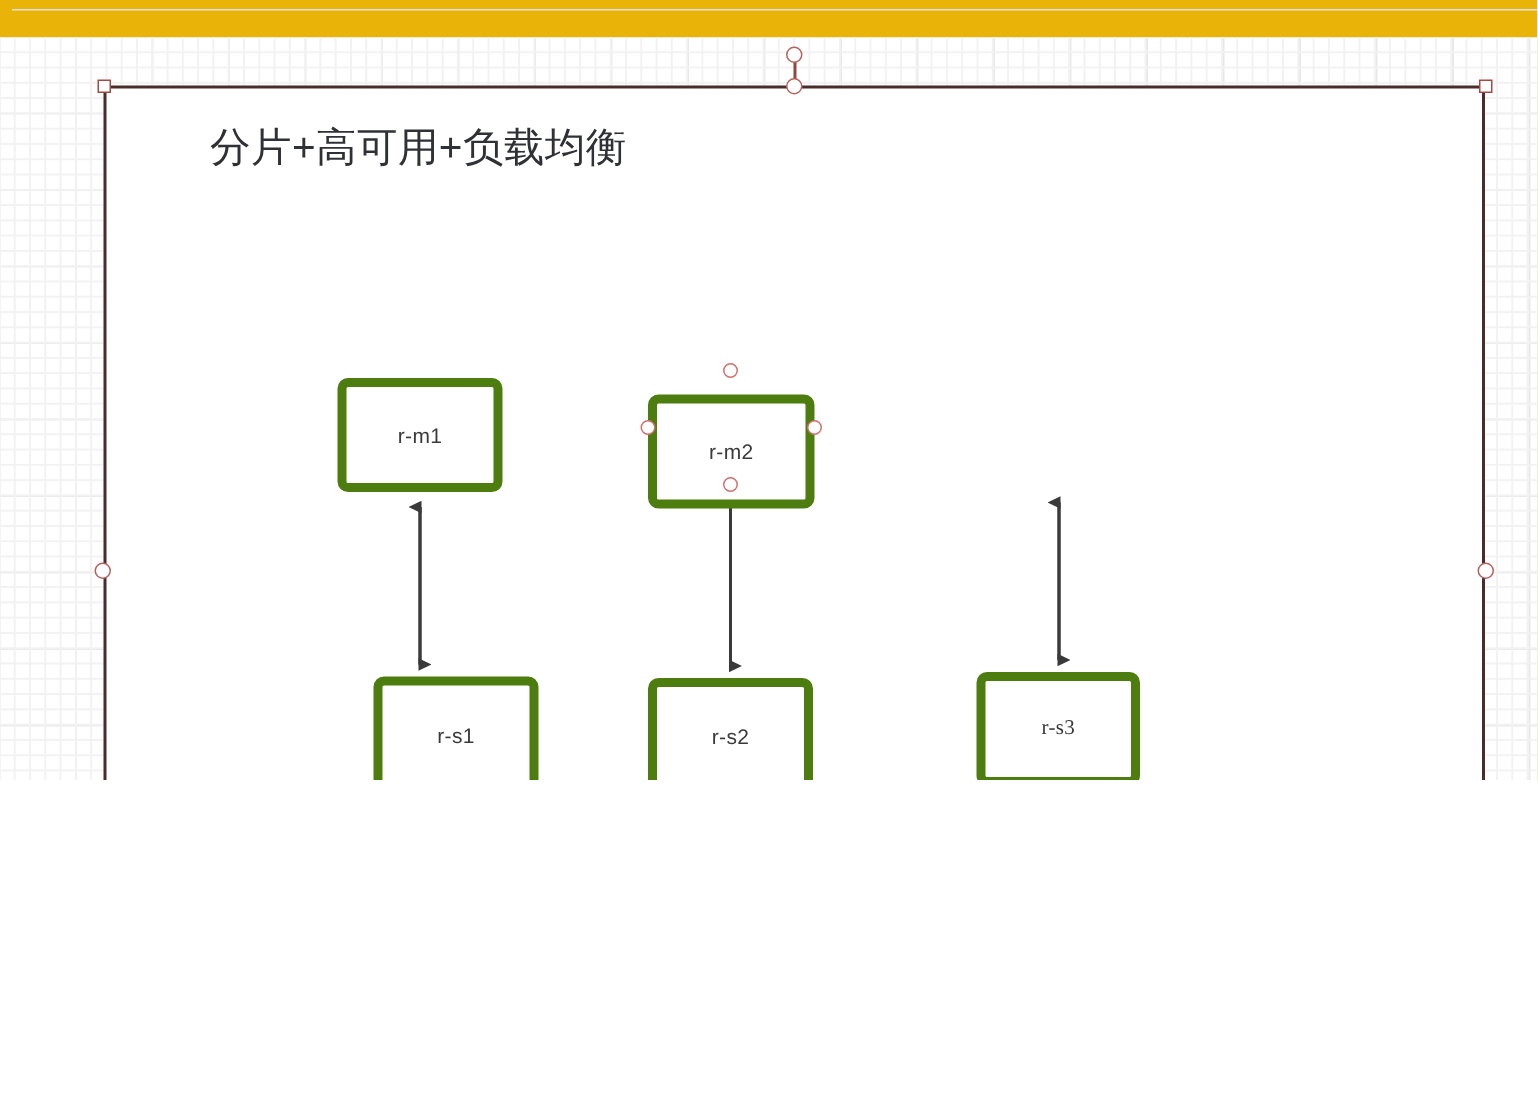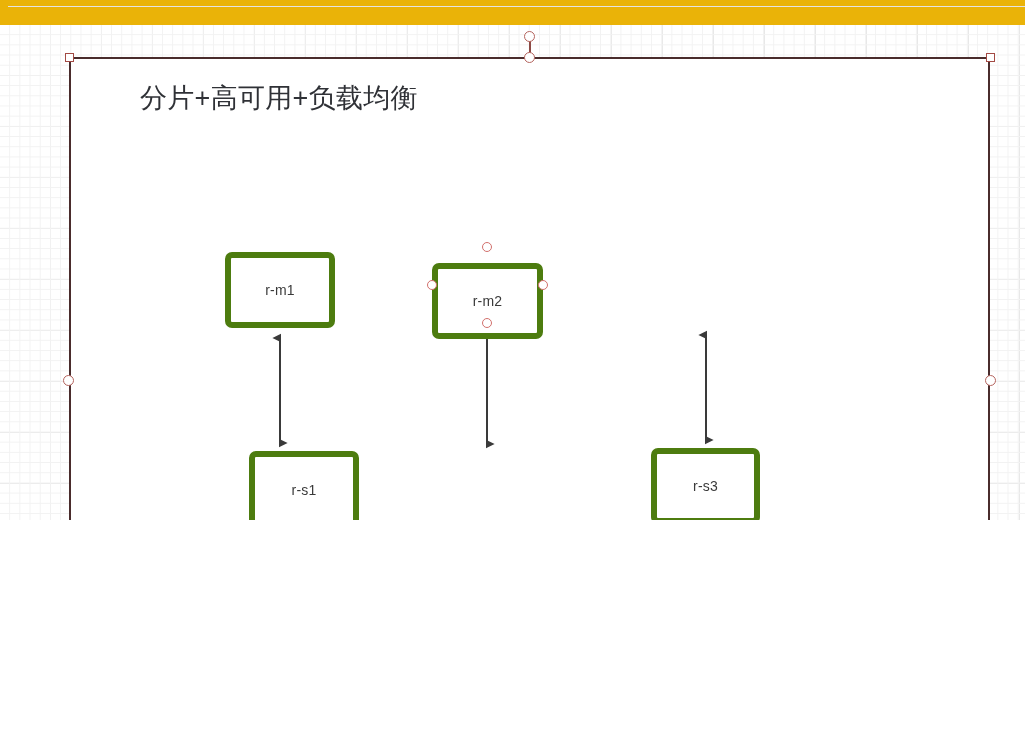--- a/index.html
+++ b/index.html
@@ -193,22 +193,25 @@
   <div class="anchor-dot" style="left:482px; top:242px;"></div>
   <div class="anchor-dot" style="left:538px; top:280px;"></div>
   <div class="anchor-dot" style="left:482px; top:318px;"></div>
   <div class="anchor-dot" style="left:427px; top:280px;"></div>
 
 
   <div class="node-box" style="left:225px; top:451px; width:110px; height:78px;margin-left:24px;">
     <span class="node-label">r-s1</span>
   </div>
 
-
-  <div class="node-box" style="left:651px; top:448px; width:109px; height:76px;">
+  <div class="node-box" style="left:432px; top:452px; width:110px; height:78px;">
+    <span class="node-label">r-s2</span>
+  </div>
+
+  <div class="node-box" style="left:651px; top:448px; width:109px; height:76px;font-family:Liberation Serif, serif;">
     <span class="node-label">r-s3</span>
   </div>
 
   <div id="rotate-stem"></div>
   <div class="handle-circle" style="left:524px; top:31px;"></div>
 
   <div class="handle-square" style="left:65px; top:53px;"></div>
   <div class="handle-circle" style="left:524px; top:52px;"></div>
   <div class="handle-square" style="left:986px; top:53px;"></div>
 

